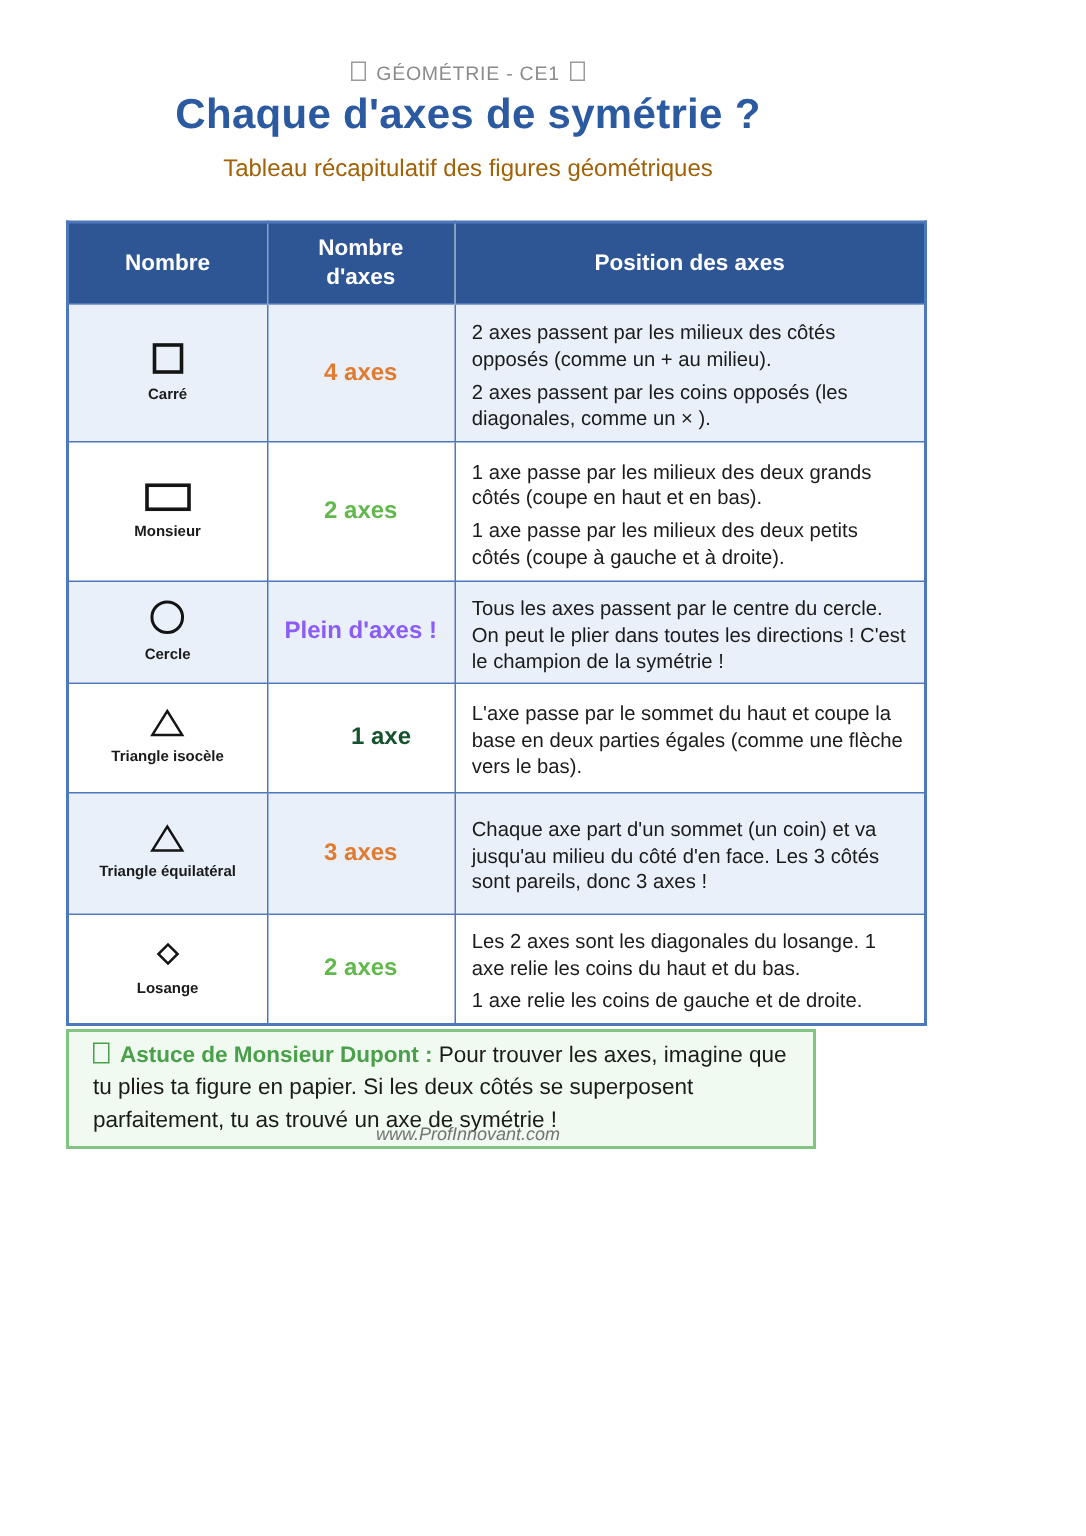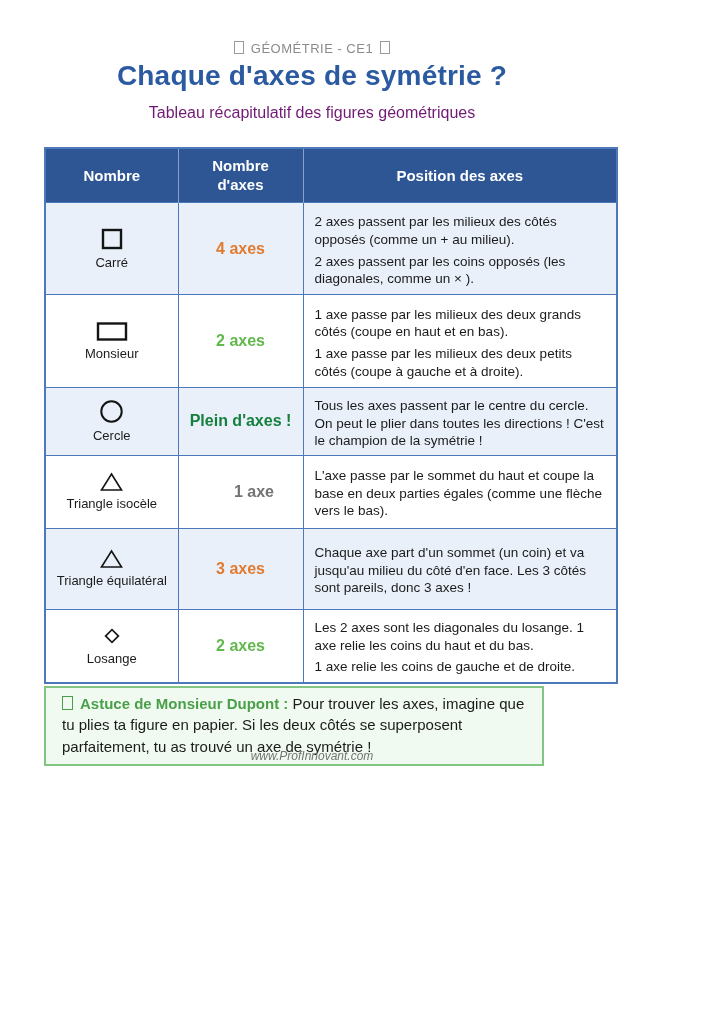--- a/index.html
+++ b/index.html
@@ -8,21 +8,21 @@
     font-family:"Liberation Sans","DejaVu Sans",sans-serif;
     -webkit-font-smoothing:antialiased;
   }
   .center{text-align:center;width:624px;position:absolute;left:0;}
 
   
   .kicker{top:41px;font-size:13px;color:#8b8b8b;letter-spacing:.5px;}
   .tofu{display:inline-block;width:8px;height:11px;border:1px solid #9a9a9a;
         vertical-align:-1px;margin:0 7px;}
   .page-title{top:60px;font-size:28px;font-weight:bold;color:#2b5aa0;letter-spacing:.2px;}
-  .subtitle{top:104px;font-size:16px;color:#701a75;}
+  .subtitle{top:104px;font-size:16px;color:#a16207;}
 
   
   table.summary{
     position:absolute;left:44px;top:147px;width:572px;
     border-collapse:collapse;table-layout:fixed;
     border:2px solid #4d78bb;
   }
   col.c1{width:133px;} col.c2{width:125px;} col.c3{width:314px;}
   thead th{
     background:#2e5695;color:#ffffff;font-weight:bold;font-size:15px;
@@ -37,21 +37,21 @@
   tbody tr:nth-child(odd) td{background:#e9f0fa;}
   tbody tr:nth-child(even) td{background:#ffffff;}
   tbody tr:nth-child(1) td{height:85px;}
   tbody tr:nth-child(2) td{height:86px;}
   tbody tr:nth-child(3) td{height:60px;}
   tbody tr:nth-child(4) td{height:66px;}
   tbody tr:nth-child(5) td{height:74px;}
   tbody tr:nth-child(6) td{height:66px;}
   td.figure{text-align:center;}
   td.figure .glyph{display:block;margin:0 auto 2px auto;}
-  td.figure .fig-label{font-weight:normal;font-size:13px;line-height:1.15;}
+  td.figure .fig-label{font-weight:bold;font-size:10px;line-height:1.15;}
   td.count{text-align:center;font-weight:bold;font-size:16px;}
   td.pos{padding:5px 10px 1px 11px;font-size:13.5px;line-height:1.3;}
   td.pos p{margin:4px 0;}
 
   
   .tip{
     position:absolute;left:44px;top:686px;width:500px;box-sizing:border-box;
     border:2px solid #82c482;background:#f0faf0;
     padding:5px 12px 7px 16px;font-size:15px;line-height:1.42;color:#1b1b1b;
     min-height:67px;
@@ -120,35 +120,35 @@
     </tr>
     <tr>
       <td class="figure">
         <span class="glyph">
           <svg width="25" height="25" style="margin:0 auto">
               <circle cx="12.5" cy="12.5" r="10.2" fill="none" stroke="#141414" stroke-width="2"></circle>
             </svg>
         </span>
         <span class="fig-label">Cercle</span>
       </td>
-      <td class="count" style="color: #15803d;">Plein d'axes !</td>
+      <td class="count" style="color: #8b5cf6;">Plein d'axes !</td>
       <td class="pos">
         <p>Tous les axes passent par le centre du cercle. On peut le plier dans toutes les directions ! C'est le champion de la symétrie !</p>
       </td>
     </tr>
     <tr>
       <td class="figure">
         <span class="glyph">
           <svg width="25" height="20" style="margin:0 auto">
               <polygon points="12.5,2 22.5,18 2.5,18" fill="none" stroke="#141414" stroke-width="1.6"></polygon>
             </svg>
         </span>
         <span class="fig-label">Triangle isocèle</span>
       </td>
-      <td class="count" style="color: #737373; padding-left: 28px;">1 axe</td>
+      <td class="count" style="color: #14532d; padding-left: 28px;">1 axe</td>
       <td class="pos">
         <p>L'axe passe par le sommet du haut et coupe la base en deux parties égales (comme une flèche vers le bas).</p>
       </td>
     </tr>
     <tr>
       <td class="figure">
         <span class="glyph">
           <svg width="25" height="20" style="margin:0 auto">
               <polygon points="12.5,2 22.5,18 2.5,18" fill="none" stroke="#141414" stroke-width="1.6"></polygon>
             </svg>

